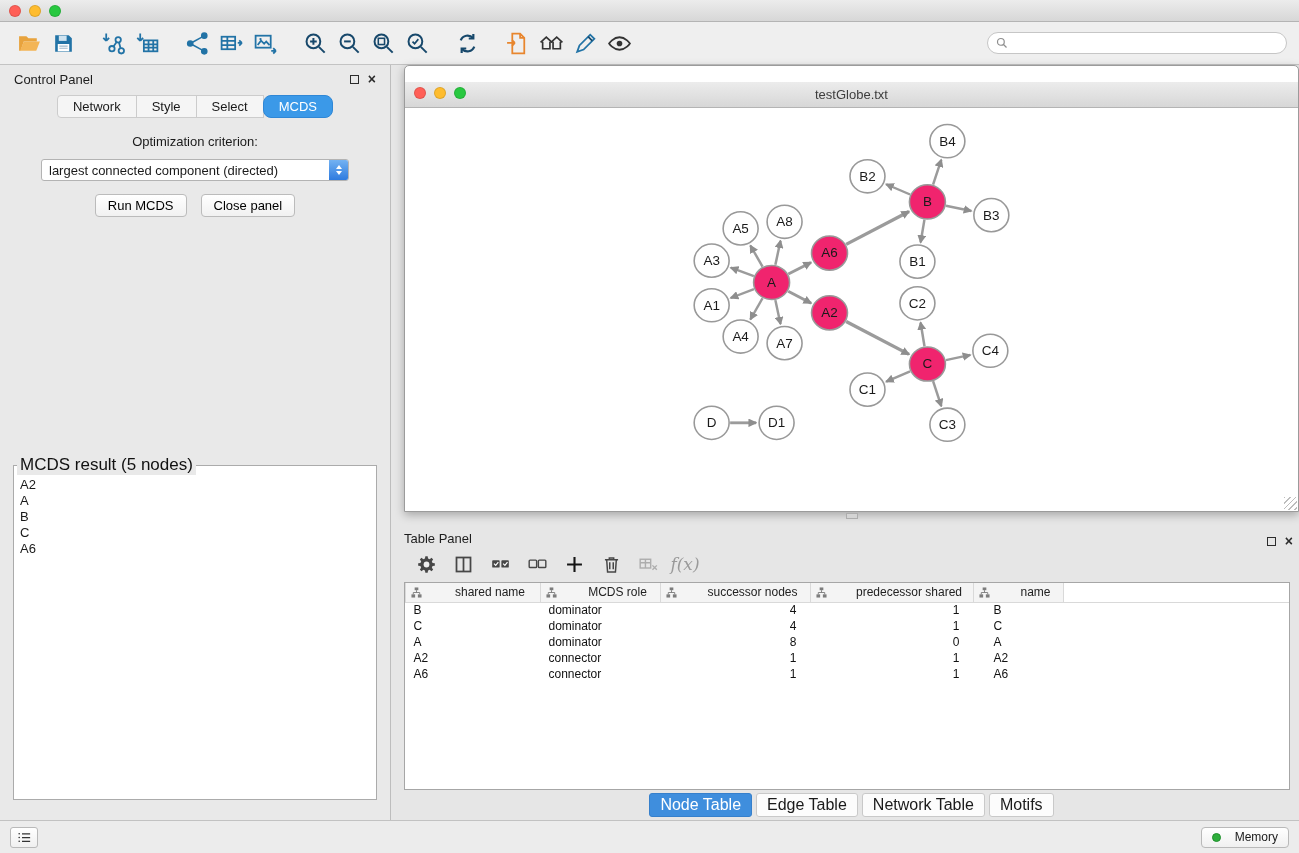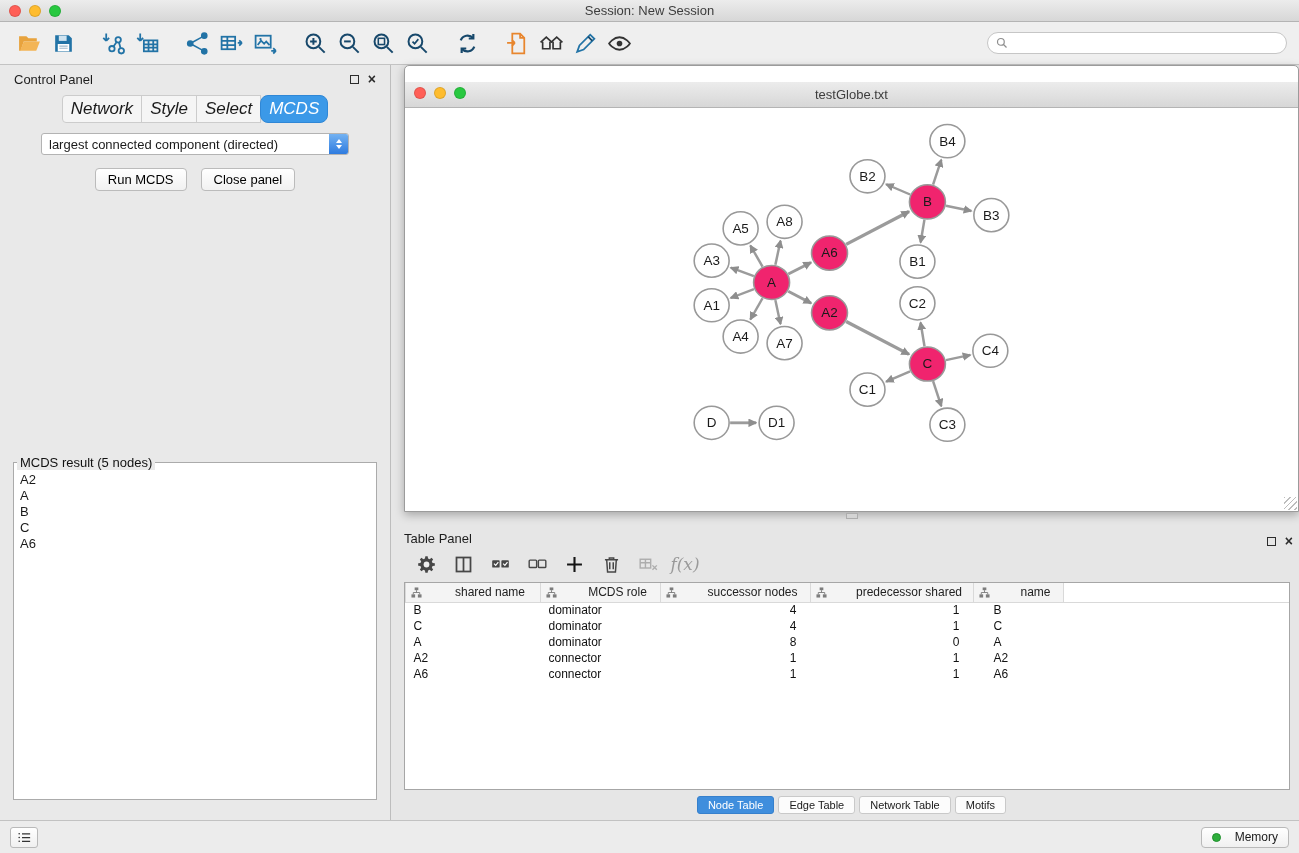--- a/index.html
+++ b/index.html
@@ -26,34 +26,34 @@
 
   .main { flex:1; display:flex; min-height:0; }
 
   
   .control-panel { width:391px; flex:none; background:#E9E9E9; border-right:1px solid #BDBDBD; position:relative; }
   .panel-header { height:28px; display:flex; align-items:center; padding:0 14px; font-size:13px; color:#1d1d1d; }
   .win-btns { margin-left:auto; display:flex; align-items:center; gap:9px; color:#2c2c2c; }
   .win-btn-float { width:9px; height:9px; border:1.5px solid #2c2c2c; display:inline-block; }
   .win-btn-close { font-weight:bold; font-size:14px; line-height:10px; }
   .cp-tabs { display:flex; justify-content:center; margin-top:2px; }
-  .cp-tab { padding:3px 8px; font-size:17px; background:#F5F5F5; border:1px solid #CCCCCC; margin-left:-1px; color:#1a1a1a;font-style:italic; }
+  .cp-tab { padding:3px 15px; font-size:13px; background:#F5F5F5; border:1px solid #CCCCCC; margin-left:-1px; color:#1a1a1a; }
   .cp-tab:first-child { border-radius:4px 0 0 4px; margin-left:0; }
   .cp-tab:last-child { border-radius:0 4px 4px 0; }
   .cp-tab.active { background:#3B99E8; border-color:#2F87D6; color:#fff; border-radius:8px; }
   .opt-label { text-align:center; margin-top:16px; font-size:13px; }
   .dropdown { width:308px; height:22px; margin:10px auto 0; background:#fff; border:1px solid #B3B3B3; border-radius:3px; display:flex; align-items:center; }
   .dropdown .dd-text { flex:1; padding-left:7px; font-size:13px; white-space:nowrap; overflow:hidden; }
   .dd-stepper { width:19px; height:20px; margin-right:0px; border-radius:0 2px 2px 0; background:linear-gradient(#73B2F2,#2E7BDF); display:flex; flex-direction:column; align-items:center; justify-content:center; gap:2px; }
   .tri-up { width:0;height:0;border-left:3.5px solid transparent;border-right:3.5px solid transparent;border-bottom:4px solid #fff; }
   .tri-down { width:0;height:0;border-left:3.5px solid transparent;border-right:3.5px solid transparent;border-top:4px solid #fff; }
   .cp-buttons { display:flex; justify-content:center; gap:14px; margin-top:13px; }
   .cp-btn { padding:3px 12px; font-size:13px; background:linear-gradient(#FFFFFF,#F1F1F1); border:1px solid #BBBBBB; border-radius:4px; }
   fieldset.result-box { position:absolute; left:13px; right:13px; top:390px; bottom:20px; border:1px solid #ABABAB; background:#FFFFFF; padding:2px 0 0 0; }
-  fieldset.result-box legend { font-size:13px; color:#111; margin-left:3px; padding:0 3px; background:#E9E9E9; }
+  fieldset.result-box legend { font-size:17px; color:#111; margin-left:3px; padding:0 3px; background:#E9E9E9; }
   .result-list { position:absolute; inset:2px 1px 1px 1px; background:#fff; overflow:auto; }
   .result-item { font-size:13px; line-height:16px; padding-left:6px; }
 
   
   .right-col { flex:1; display:flex; flex-direction:column; background:#E6E6E6; padding-left:13px; min-width:0; }
   .net-window { height:447px; flex:none; border:1px solid #9B9B9B; border-radius:5px 5px 0 0; background:#fff; box-shadow:0 3px 10px rgba(0,0,0,0.28); display:flex; flex-direction:column; overflow:hidden; }
   .net-titlebar { height:26px; flex:none; background:linear-gradient(#ECECEC,#D7D7D7); border-bottom:1px solid #B4B4B4; position:relative; display:flex; align-items:center;margin-top:16px; }
   .net-canvas { flex:1; position:relative; background:#fff; }
   .net-canvas svg { position:absolute; inset:0; width:100%; height:100%; }
   .net-grip { position:absolute; right:1px; bottom:1px; width:13px; height:13px;
@@ -70,42 +70,41 @@
   .fx-label { font-family:"DejaVu Serif", serif; font-style:italic; font-size:17px; color:#9A9A9A; }
   .table-wrap { flex:1; margin-right:9px; border:1px solid #A6A6A6; background:#fff; overflow:hidden; min-height:0; }
   table.node-table { border-collapse:collapse; width:100%; font-size:12px; table-layout:fixed; }
   .node-table th { height:19px; background:#F4F4F4; border:1px solid #D9D9D9; border-top:none; font-weight:normal; position:relative; text-align:center; color:#222; overflow:hidden;padding-left:34px; }
   .node-table th .sort-ic { position:absolute; left:5px; top:4px; width:11px; height:11px; }
   .node-table th.filler { background:#fff; border:none; border-bottom:1px solid #D9D9D9; }
   .node-table td { height:16px; padding:0 8px; color:#111; white-space:nowrap; overflow:hidden; }
   .node-table td.num { text-align:right; padding-right:14px; }
   .node-table td.name-col { padding-left:20px; }
   .table-tabs { height:30px; flex:none; display:flex; align-items:center; justify-content:center; gap:4px; }
-  .t-tab { padding:2px 10px; font-size:11px; background:#FCFCFC; border:1px solid #C9C9C9; border-radius:3px; color:#1a1a1a; }
+  .t-tab { padding:2px 10px; font-size:16px; background:#FCFCFC; border:1px solid #C9C9C9; border-radius:3px; color:#1a1a1a; }
   .t-tab.active { background:#3F8EDD; border-color:#3680CC; color:#fff; }
 
   
   .statusbar { height:33px; flex:none; background:#ECECEC; border-top:1px solid #C2C2C2; display:flex; align-items:center; padding:0 10px; }
   .list-btn { width:28px; height:21px; background:linear-gradient(#FFF,#F0F0F0); border:1px solid #B9B9B9; border-radius:3px; display:flex; align-items:center; justify-content:center; }
   .list-btn svg { width:15px; height:15px; }
   .memory-btn { margin-left:auto; height:21px; display:flex; align-items:center; gap:14px; padding:0 10px; background:linear-gradient(#FFF,#F0F0F0); border:1px solid #B9B9B9; border-radius:4px; font-size:12px; }
   .mem-dot { width:9px; height:9px; border-radius:50%; background:#2EAE3C; border:1px solid #1F8F2C; }
 </style>
 </head>
 <body>
 
 <div class="app">
 
   <div class="titlebar">
     <div class="traffic">
       <div class="light red"></div>
       <div class="light yellow"></div>
       <div class="light green"></div>
     </div>
-    <div class="title-text">Session: New Session</div>
   </div>
 
   <div class="toolbar">
     <div style="display:flex;align-items:center;">
         <div class="tbtn">
           <svg viewBox="0 0 24 24">
             <path d="M2 19V5h7l2 2h8v3H6.5L3.5 19z" fill="#E8A33D"></path>
             <path d="M3 19l3.5-9H22l-3.5 9z" fill="#F3B556"></path>
           </svg>
         </div>
@@ -243,20 +242,21 @@
           <span class="win-btn-float"></span>
           <span class="win-btn-close">×</span>
         </span>
       </div>
       <div class="cp-tabs">
           <div class="cp-tab">Network</div>
           <div class="cp-tab">Style</div>
           <div class="cp-tab">Select</div>
           <div class="cp-tab active">MCDS</div>
         </div>
+      <div class="opt-label">Optimization criterion:</div>
       <div class="dropdown">
         <span class="dd-text">largest connected component (directed)</span>
         <span class="dd-stepper">
           <span class="tri-up"></span>
             <span class="tri-down"></span>
         </span>
       </div>
       <div class="cp-buttons">
         <button class="cp-btn">Run MCDS</button>
         <button class="cp-btn">Close panel</button>

